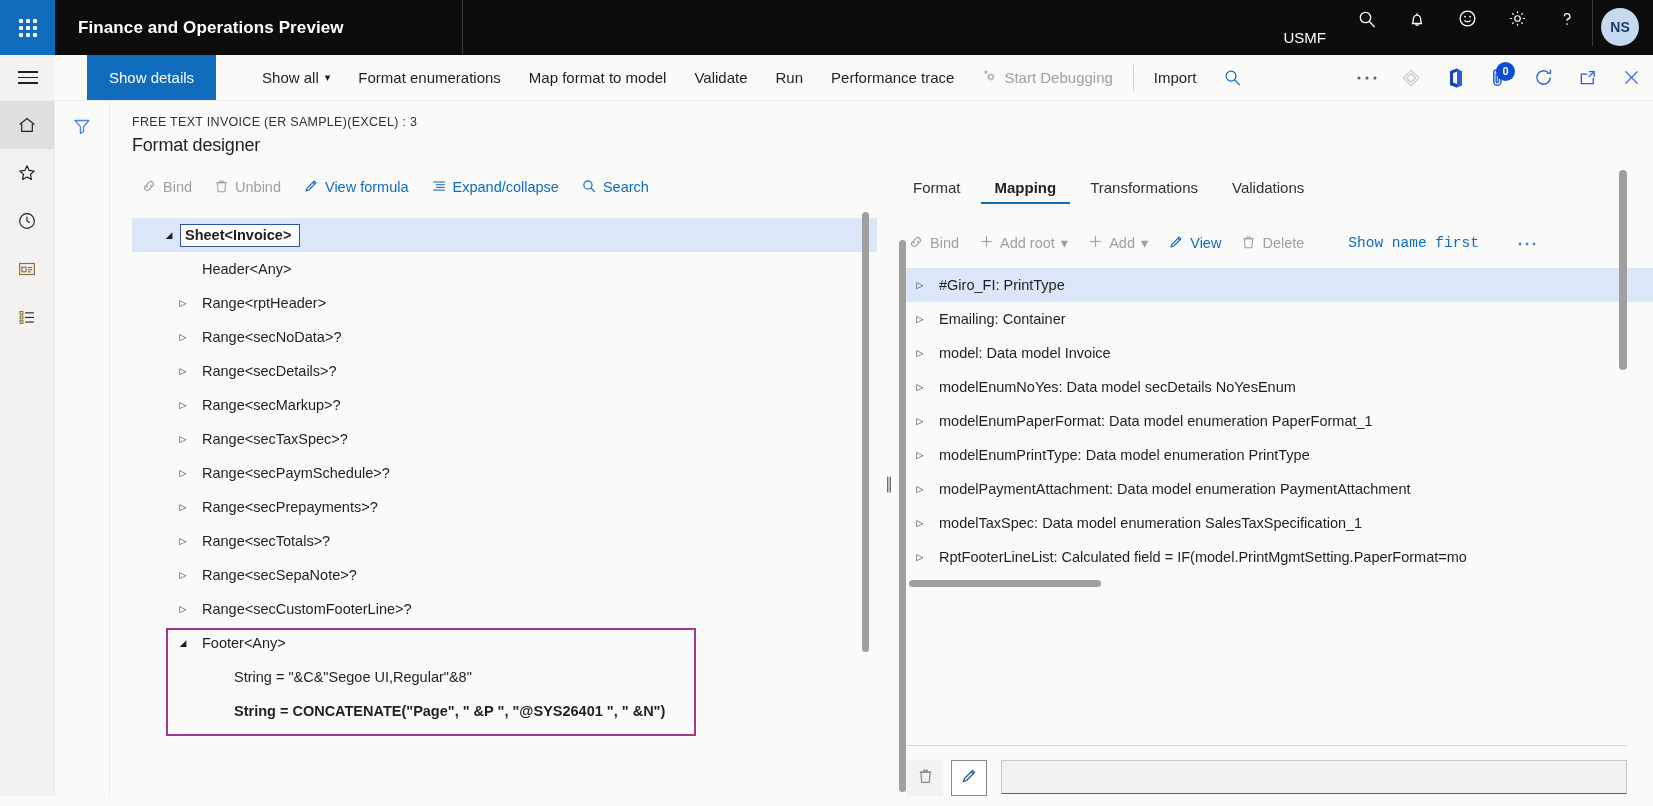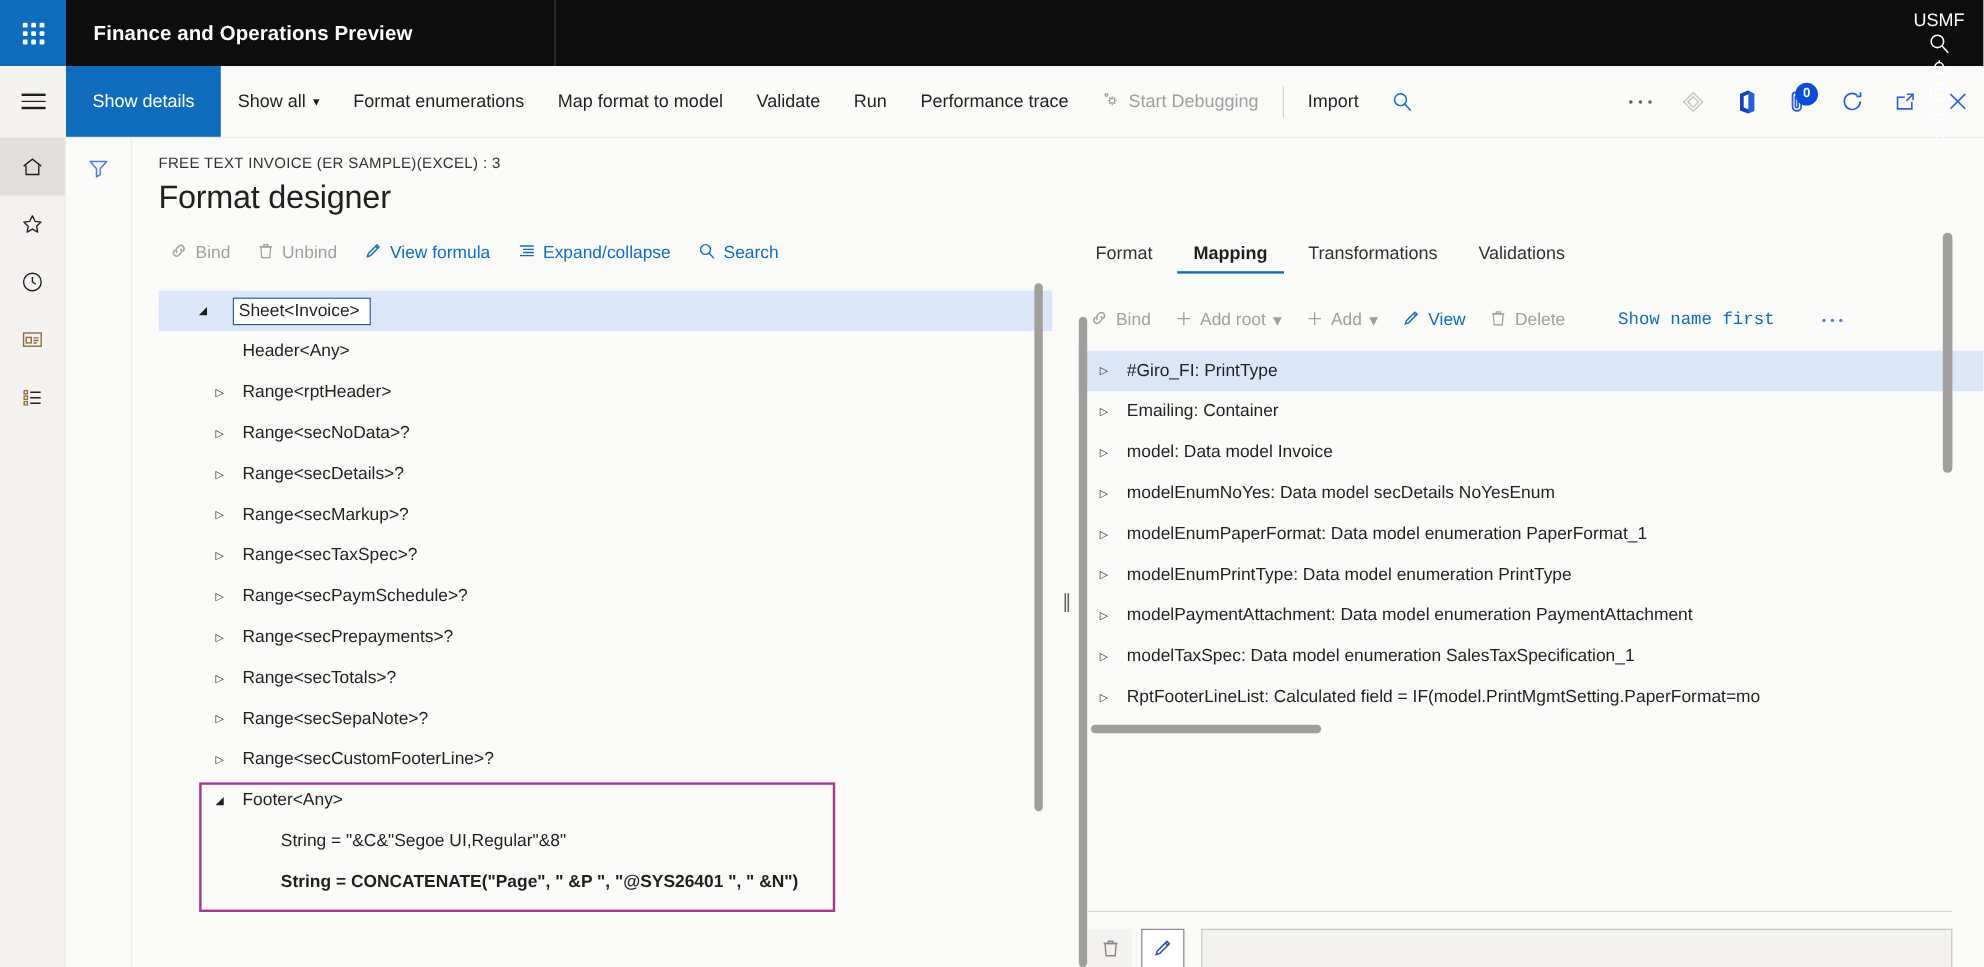--- a/index.html
+++ b/index.html
@@ -36,21 +36,21 @@
   .app-title {
     color: #fff; font-size: 17px; font-weight: bold;
     padding-left: 23px; letter-spacing: .1px;
     white-space: nowrap;
   }
   .nav-sep {
     width: 1px; height: 55px; background: #3b3b3b;
     margin-left: 118px;
   }
   .nav-right {
-    margin-left: auto; display: flex; align-items: center; height: 37px; flex-direction: column;
+    margin-left: auto; display: flex; align-items: flex-end; height: 37px;
   }
   .nav-company {
     color: #fff; font-size: 15px; padding: 0 16px; cursor: pointer;
   }
   .nav-icon {
     width: 50px; height: 55px;
     display: flex; align-items: center; justify-content: center;
     color: #fff; cursor: pointer;
   }
   .nav-icon svg { display: block; }
@@ -58,24 +58,25 @@
   .avatar {
     width: 38px; height: 38px; border-radius: 50%;
     background: #c7d9f1; color: #1b3a6b;
     display: flex; align-items: center; justify-content: center;
     font-size: 14px; font-weight: 600;
     margin: 0 14px 0 8px; cursor: pointer;
   }
 
   
   .actionpane {
-    height: 60px; width: 100%;
+    height: 46px; width: 100%;
     background: #fafaf9;
     display: flex; align-items: stretch;
     border-bottom: 1px solid #edebe9;
+    gap: 32px;
   }
   .hamburger {
     width: 55px; flex: 0 0 55px;
     display: flex; align-items: center; justify-content: center;
     background: #f3f2f1; cursor: pointer;
   }
   .hamburger .bars { width: 20px; }
   .hamburger .bars span {
     display:block; height:1.6px; background:#201f1e; margin: 4px 0;
   }
@@ -134,21 +135,21 @@
     background: #fafaf9;
     padding-left: 22px;
     display: flex; flex-direction: column;
   }
 
   .breadcrumb {
     font-size: 12.5px; color: #323130; letter-spacing:.3px;
     padding-top: 14px; text-transform: uppercase;
   }
   .page-title {
-    font-size: 27px; color: #201f1e; font-weight: 400;
+    font-size: 18px; color: #201f1e; font-weight: 400;
     margin-top: 6px; letter-spacing: -.2px;
   }
 
   .panes { display: flex; flex: 1; min-height: 0; margin-top: 14px; }
 
   
   .lpane { width: 745px; flex: 0 0 745px; display:flex; flex-direction:column; min-height:0; position:relative;}
   .ltoolbar { display:flex; align-items:center; height: 34px; gap: 4px; }
   .tb-btn {
     display:flex; align-items:center; gap:6px;
@@ -513,21 +514,21 @@
                   <line x1="11.2" y1="11.2" x2="15.6" y2="16"></line>
               </svg>
             </span>
             <span>Search</span>
           </div>
         </div>
 
         <div class="tree" id="ltree">
             <div class="tnode sel-row">
               <span class="tw" style="margin-left: 26px;">◢</span>
-              <span class=" tlabel-box" style="margin-left: 14px;">Sheet&lt;Invoice&gt;</span>
+              <span class=" tlabel-box" style="margin-left: 0; font-weight: bold;">Sheet&lt;Invoice&gt;</span>
             </div>
             <div class="tnode">
               <span class="tw empty" style="margin-left: 40px;"></span>
               <span style="margin-left: 8px;">Header&lt;Any&gt;</span>
             </div>
             <div class="tnode">
               <span class="tw" style="margin-left: 40px;">▷</span>
               <span style="margin-left: 8px;">Range&lt;rptHeader&gt;</span>
             </div>
             <div class="tnode">

